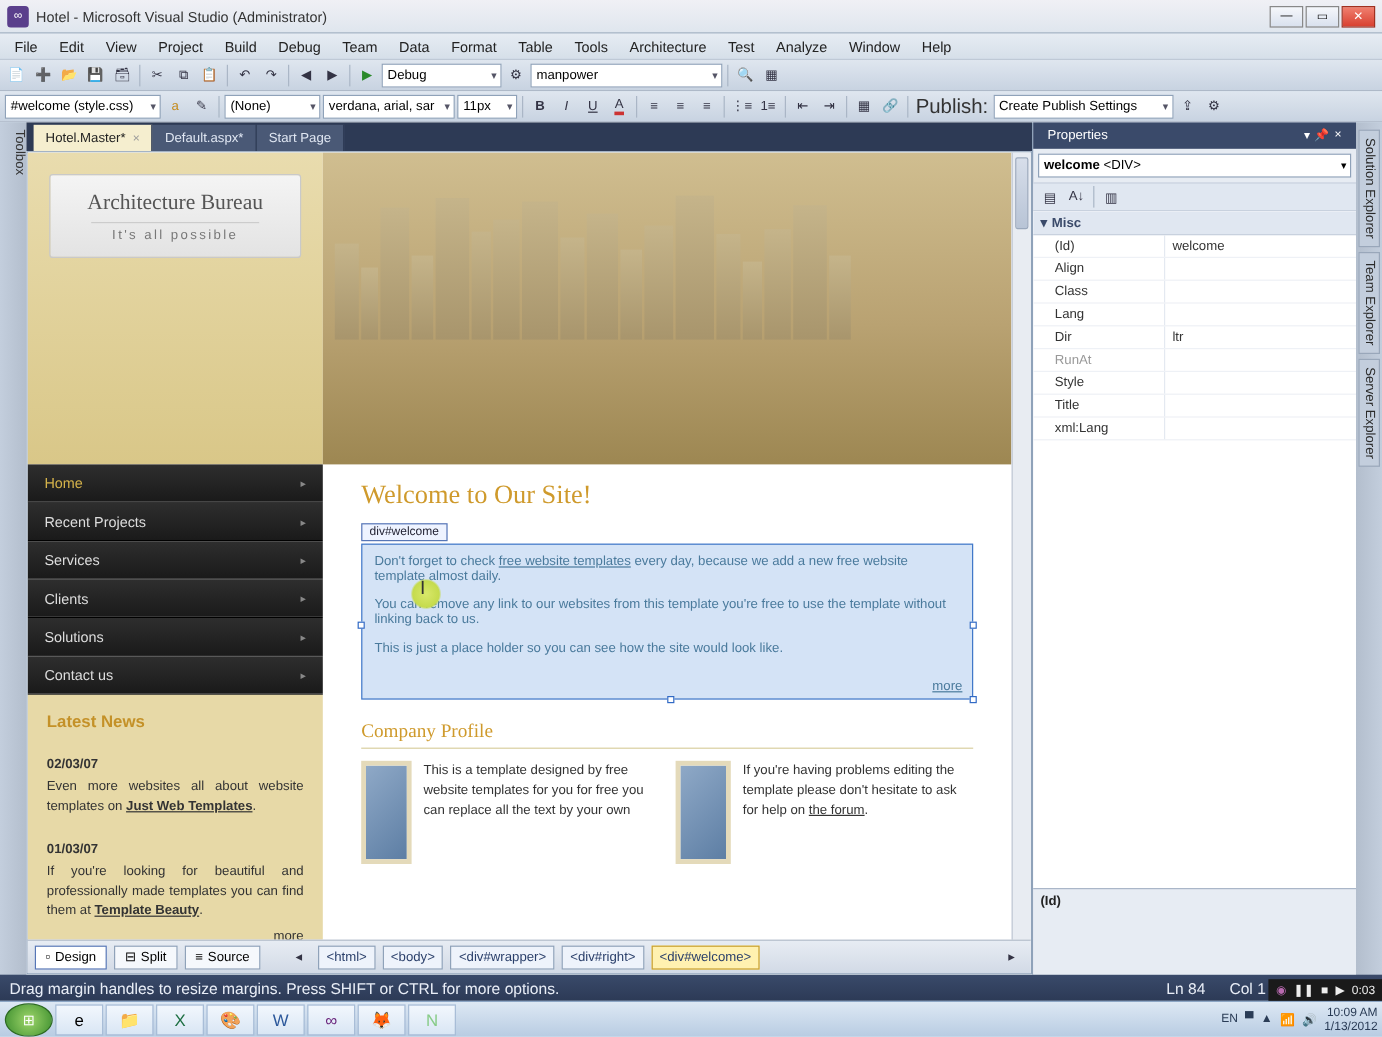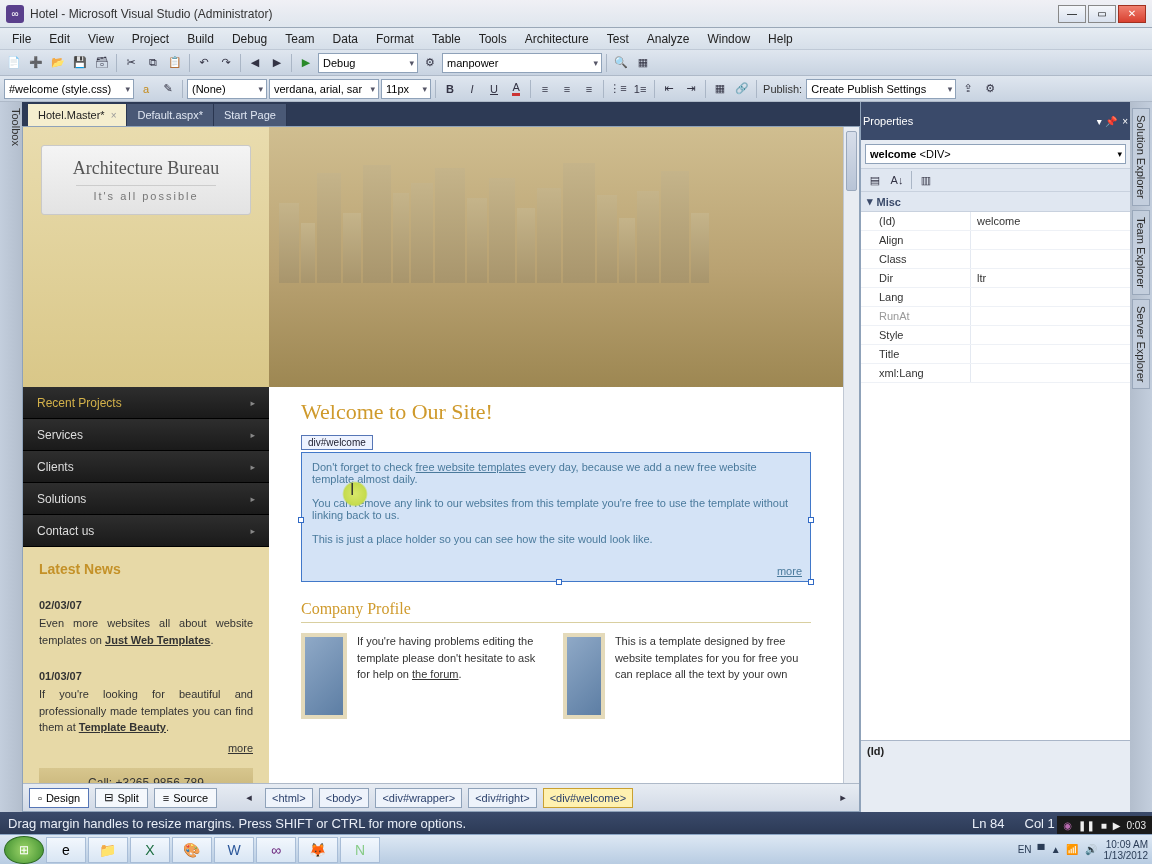--- a/index.html
+++ b/index.html
@@ -81,21 +81,21 @@
 
 
 .viewbar{position:absolute;left:0;right:0;bottom:0;height:28px;background:linear-gradient(#e7ecf3,#d2dae6);border-top:1px solid #aeb9c8;display:flex;align-items:center;padding:0 6px;gap:6px;}
 .vbtn{height:20px;border:1px solid #8fa2b9;background:#f5f8fc;font-size:11px;padding:0 8px;display:flex;align-items:center;gap:4px;}
 .vbtn.active{background:#fff;border-color:#5676b6;}
 .crumb{height:20px;border:1px solid #8fa2b9;background:#eef3fb;font-size:11px;padding:0 6px;display:flex;align-items:center;color:#2a3f6a;}
 .crumb.sel{background:#fff1b0;border-color:#c9a030;}
 
 
 .props { width:270px; background:#e7ecf3; border-left:1px solid #8fa2b9; display:flex; flex-direction:column;}
-.props-head{height:38px;background:#3a4a6a;color:#fff;font-size:11px;display:flex;align-items:center;padding:0 2px;justify-content:space-between;}
+.props-head{height:22px;background:#3a4a6a;color:#fff;font-size:11px;display:flex;align-items:center;padding:0 12px;justify-content:space-between;}
 .props-head .icns{display:flex;gap:4px;font-size:10px;}
 .obj-combo{margin:4px;height:20px;border:1px solid #8fa2b9;background:#fff;font-size:11px;padding:0 16px 0 4px;display:flex;align-items:center;position:relative;}
 .obj-combo::after{content:"▾";position:absolute;right:3px;font-size:9px;}
 .prop-toolbar{height:24px;border-top:1px solid #c8d1de;border-bottom:1px solid #c8d1de;display:flex;align-items:center;padding:0 4px;gap:2px;background:#e0e7f1;}
 .prop-grid{flex:1;background:#fff;overflow:auto;font-size:11px;}
 .prop-cat{background:#e0e7f1;padding:3px 6px;font-weight:bold;color:#3a4a6a;border-bottom:1px solid #c8d1de;display:flex;align-items:center;gap:4px;}
 .prop-row{display:flex;border-bottom:1px solid #eef1f6;}
 .prop-name{width:110px;padding:3px 6px 3px 18px;color:#333;border-right:1px solid #e4e9f1;}
 .prop-val{flex:1;padding:3px 6px;color:#333;}
 .prop-desc{height:72px;border-top:1px solid #aab6c8;background:#e7ecf3;padding:4px 6px;font-size:11px;}
@@ -201,21 +201,21 @@
   <div class="tb-sep"></div>
   <div class="tbbtn">⋮≡</div>
   <div class="tbbtn">1≡</div>
   <div class="tb-sep"></div>
   <div class="tbbtn">⇤</div>
   <div class="tbbtn">⇥</div>
   <div class="tb-sep"></div>
   <div class="tbbtn">▦</div>
   <div class="tbbtn">🔗</div>
   <div class="tb-sep"></div>
-  <span style="font-size:11px;color:#333;padding:0 2px">Publish:</span>
+  <span style="font-size:17px;color:#333;padding:0 2px">Publish:</span>
   <div class="tb-combo" style="min-width:150px">Create Publish Settings</div>
   <div class="tbbtn">⇪</div>
   <div class="tbbtn">⚙</div>
 </div>
 
 <div class="main">
   <div class="left-rail"><span>Toolbox</span></div>
 
   <div class="docarea">
     <div class="doctabs">
@@ -260,20 +260,21 @@
                 <div style="width:16px;height:65px"></div>
                   <div style="width:22px;height:92px"></div>
                 <div style="width:28px;height:112px"></div>
                   <div style="width:18px;height:70px"></div>
               </div>
             </div>
           </div>
           <div class="below">
             <div>
               <div class="nav">
+                <div class="nav-item">Home</div>
                 <div class="nav-item">Recent Projects</div>
                 <div class="nav-item">Services</div>
                 <div class="nav-item">Clients</div>
                 <div class="nav-item">Solutions</div>
                 <div class="nav-item">Contact us</div>
               </div>
               <div class="sidebar">
                 <h3>Latest News</h3>
                 <div class="news-date">02/03/07</div>
                 <div class="news-text"><span>Even more websites all about website templates on </span><span class="lnk">Just Web Templates</span><span>.</span></div>
@@ -297,25 +298,25 @@
                 </div>
                 <div class="handle" style="left:-3px;top:50%"></div>
                 <div class="handle" style="right:-3px;top:50%"></div>
                 <div class="handle" style="left:50%;bottom:-3px"></div>
                 <div class="handle" style="right:-3px;bottom:-3px"></div>
               </div>
               <h2>Company Profile</h2>
               <div class="profile-row">
                 <div class="pf-card">
                   <div class="pf-img"></div>
-                  <div class="pf-txt"><span>If you're having problems editing the template please don't hesitate to ask for help on </span><a>the forum</a>.</div>
+                  <div class="pf-txt">This is a template designed by free website templates for you for free you can replace all the text by your own</div>
                 </div>
                 <div class="pf-card">
                   <div class="pf-img"></div>
-                  <div class="pf-txt">This is a template designed by free website templates for you for free you can replace all the text by your own</div>
+                  <div class="pf-txt"><span>If you're having problems editing the template please don't hesitate to ask for help on </span><a>the forum</a>.</div>
                 </div>
               </div>
             </div>
           </div>
         </div>
       </div>
 
       <div class="vscroll">
           <div class="thumb"></div>
         </div>
@@ -361,26 +362,26 @@
         </div>
       <div class="prop-row">
           <div class="prop-name">Align</div>
           <div class="prop-val"></div>
         </div>
       <div class="prop-row">
           <div class="prop-name">Class</div>
           <div class="prop-val"></div>
         </div>
       <div class="prop-row">
+          <div class="prop-name">Lang</div>
+          <div class="prop-val"></div>
+        </div>
+      <div class="prop-row">
           <div class="prop-name">Dir</div>
           <div class="prop-val">ltr</div>
-        </div>
-      <div class="prop-row">
-          <div class="prop-name">Lang</div>
-          <div class="prop-val"></div>
         </div>
       <div class="prop-row">
           <div class="prop-name" style="color:#999">RunAt</div>
           <div class="prop-val"></div>
         </div>
       <div class="prop-row">
           <div class="prop-name">Style</div>
           <div class="prop-val"></div>
         </div>
       <div class="prop-row">

